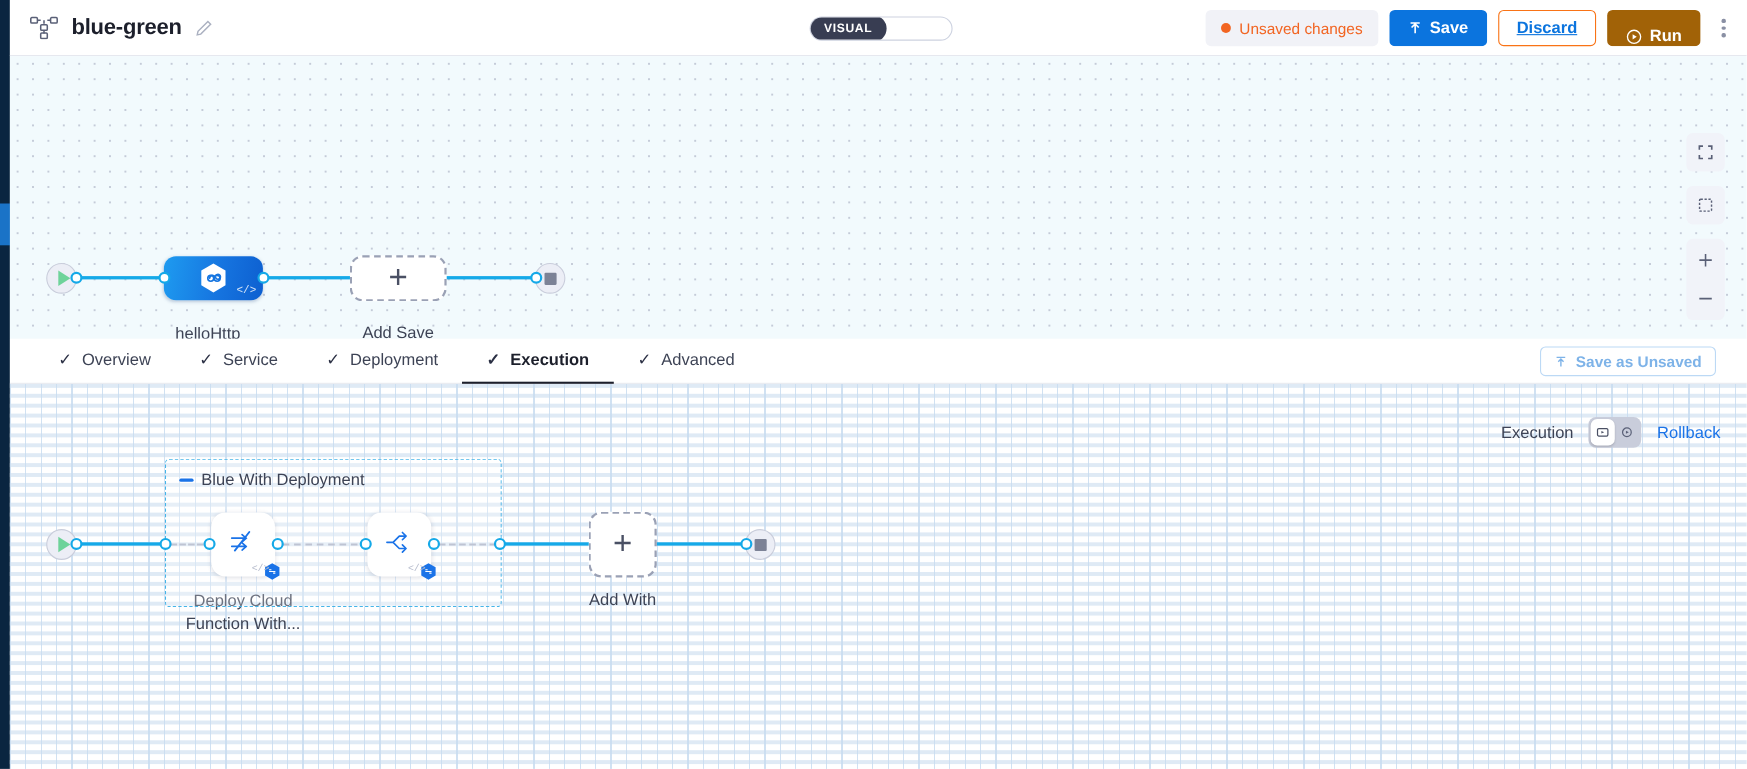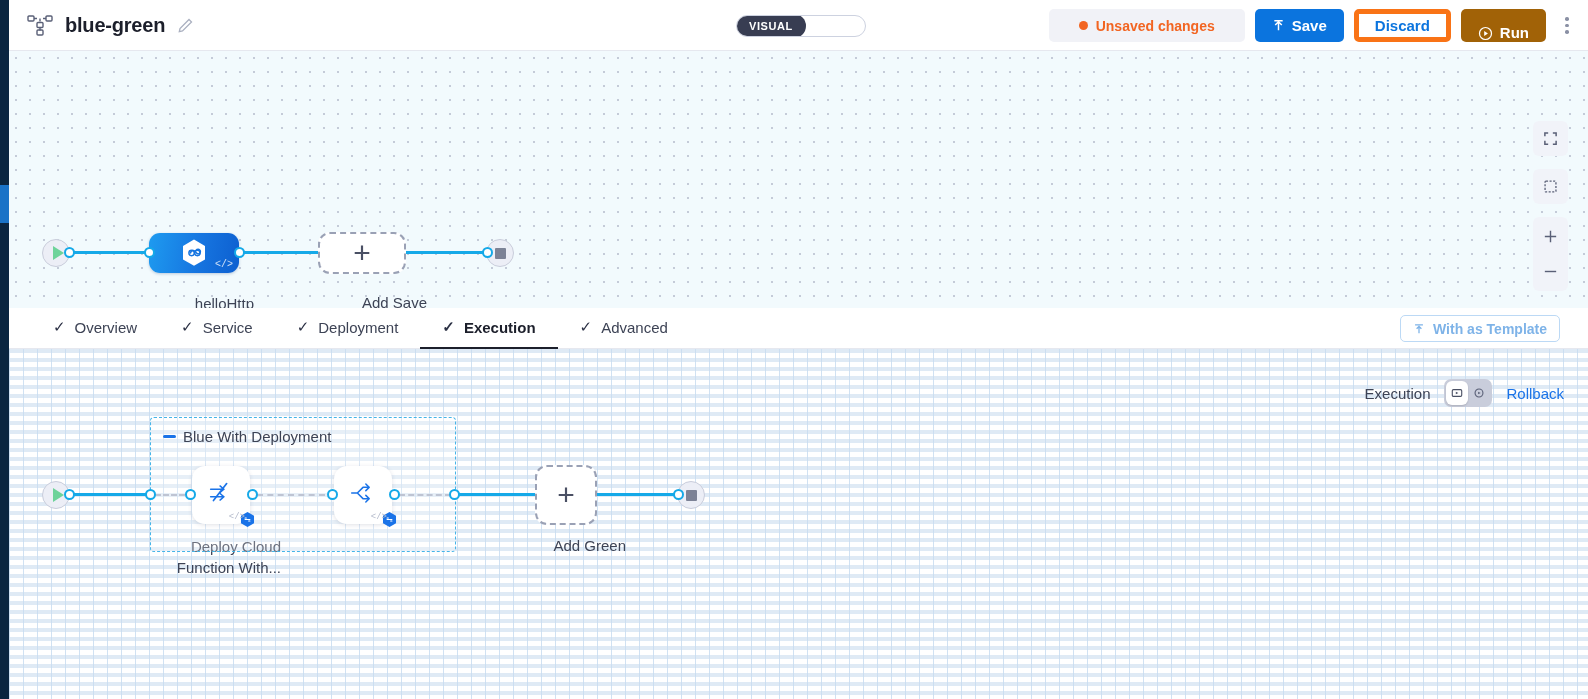--- a/index.html
+++ b/index.html
@@ -51,31 +51,31 @@
     margin: -1px 0 -1px -1px; height: 24px; line-height: 24px;
   }
 
   
   .hdr-right {
     position: absolute; right: 10px; top: 9px;
     display: flex; align-items: center; gap: 10px;
   }
   .unsaved {
     display: flex; align-items: center; gap: 8px;
-    background: #f1f2f7; border-radius: 5px; height: 33px; padding: 0 30px;
-    color: #f26522; font-size: 14px; font-weight: bold;
+    background: #f1f2f7; border-radius: 5px; height: 33px; padding: 0 14px;
+    color: #f26522; font-size: 14px; font-weight: normal;
   }
   .dot-orange { width: 9px; height: 9px; border-radius: 50%; background: #f26522; }
   .btn {
     display: flex; align-items: center; justify-content: center; gap: 7px;
     height: 33px; padding: 0 16px; border-radius: 5px;
     font-size: 15px; font-weight: bold; cursor: pointer; border: 1px solid transparent;
   }
   .btn-save { background: #0b74de; color: #fff; }
-  .btn-discard { background: #fff; color: #0b74de; border: 5px solid #f97316; }
+  .btn-discard { background: #fff; color: #0b74de; border: 1px solid #f97316; text-decoration: underline; }
   .btn-run { background: #a16207; color: #ffffff; align-items: flex-end; }
   .kebab {
     width: 22px; height: 30px; display: flex; flex-direction: column;
     align-items: center; justify-content: center; gap: 3px; cursor: pointer;
   }
   .kebab i { width: 3.5px; height: 3.5px; border-radius: 50%; background: #8a90a4; display: block; }
 
   
   .canvas-top {
     position: absolute; left: 9px; top: 51px; width: 1579px; height: 257px;
@@ -151,21 +151,21 @@
   .stop-sq { width: 11px; height: 11px; background: #7c8296; border-radius: 1px; }
   .port {
     position: absolute; width: 11px; height: 11px; border-radius: 50%;
     background: #fff; border: 2.5px solid #15a9e8; z-index: 5;
   }
   .link { position: absolute; height: 2.5px; background: #15a9e8; z-index: 1; }
   .link-dash {
     position: absolute; height: 0; border-top: 2.5px dashed #a9b0c4; z-index: 1;
   }
   .node-label {
-    position: absolute; text-align: right; font-size: 15px; color: #3d4355;
+    position: absolute; text-align: center; font-size: 15px; color: #3d4355;
     line-height: 21px;
   }
   .add-node {
     position: absolute; border: 2px dashed #9aa1b5; border-radius: 12px;
     background: #fff; display: flex; align-items: center; justify-content: center;
     color: #4a5064; font-size: 30px; font-weight: 300; cursor: pointer; z-index: 3;
   }
   .stage-node {
     position: absolute; border-radius: 11px; cursor: pointer; z-index: 3;
     background: linear-gradient(100deg, #1e9bf0 0%, #1675e0 55%, #0d5fd0 100%);
@@ -354,21 +354,21 @@
       </div>
       <div class="tab">
         <span class="chk">✓</span>
         <span>Advanced</span>
       </div>
     </div>
     <div class="save-tpl">
       <svg viewBox="0 0 14 14" width="12" height="12" fill="none" stroke="currentColor" stroke-width="1.5">
         <path d="M7 12V4M4.2 6.8L7 4l2.8 2.8M2.4 2.2h9.2"></path>
       </svg>
-      <span>With as Template</span>
+      <span>Save as Unsaved</span>
     </div>
   </div>
 
   <div class="canvas-bottom">
     <div class="vgrid"></div>
 
     <div class="exec-row">
       <span class="exec-label">Execution</span>
       <div class="seg-toggle">
         <div class="seg on">
@@ -446,21 +446,21 @@
     <div class="port" style="left:380px; top:140px;"></div>
 
     <div class="link-dash" style="left:390px; top:145px; width:52px;"></div>
     <div class="port" style="left:440px; top:140px;"></div>
 
     <div class="link" style="left:446px; top:144px; width:82px;"></div>
 
     <div class="add-node" style="left:526px; top:116px; width:62px; height:60px;">
       <span>+</span>
     </div>
-    <div class="node-label" style="left:497px; top:186px; width:120px;">Add Green</div>
+    <div class="node-label" style="left:497px; top:186px; width:120px;">Add With</div>
 
     <div class="link" style="left:588px; top:144px; width:78px;"></div>
     <div class="port" style="left:664px; top:140px;"></div>
     <div class="end-node" style="left:668px; top:132px;">
       <span class="stop-sq"></span>
     </div>
   </div>
 
 </div>
 

